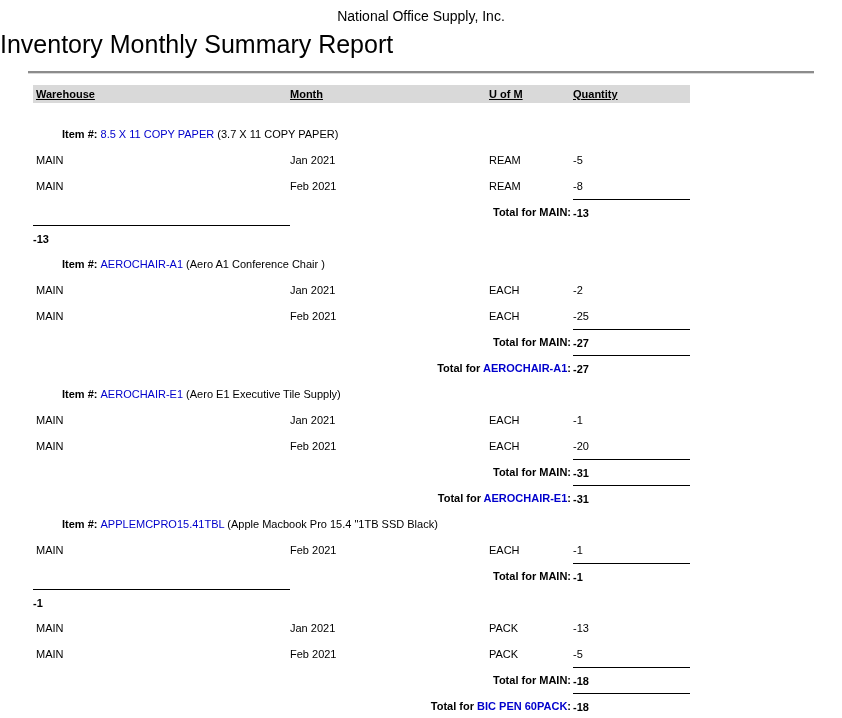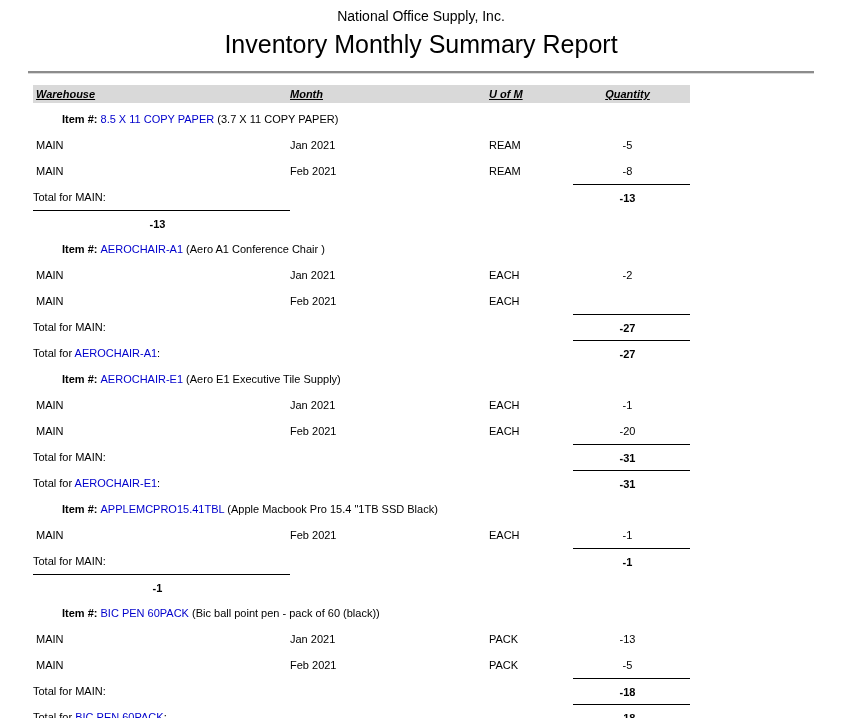--- a/index.html
+++ b/index.html
@@ -3,41 +3,41 @@
 <meta charset="utf-8">
 <style>
   * { box-sizing: border-box; }
   html, body { margin: 0; padding: 0; }
   body {
     width: 842px; height: 718px; overflow: hidden;
     background: #ffffff; color: #000000;
     font-family: "Liberation Sans", "DejaVu Sans", sans-serif;
   }
   .company { text-align: center; padding-top: 9px; font-size: 14px; line-height: 15px; }
-  .title   { text-align: center; font-size: 25px; line-height: 30px; margin-top: 5px; font-weight: 400; }
+  .title   { font-size: 25px; line-height: 30px; margin-top: 5px; font-weight: 400; }
   .divider { margin: 12px 28px 0 28px; height: 2px;
              border-top: 2px solid #8c8c8c; border-bottom: 1px solid #d9d9d9; }
 
   .table { margin: 11px 0 0 33px; width: 657px; font-size: 11px; }
   .row   { display: grid; grid-template-columns: 257px 199px 84px 117px; }
 
   .hdr { background: var(--header-bg, #d9d9d9); height: 18px; line-height: 18px;
-         font-weight: bold; margin-bottom: 3px; font-style: italic; }
+         font-weight: bold; margin-bottom: 18px; }
   .hdr > div { text-decoration: underline; }
 
   .c1  { padding-left: 3px; }
-  .qty { text-align: center; padding-right: 8px; }
+  .qty { text-align: left; padding-right: 8px; }
 
   .drow, .trow, .item-row { height: 26px; line-height: 26px; }
   .item-row { padding-left: 3px; white-space: pre-wrap; }
 
   .b { font-weight: bold; margin-left: 26px; }
   .code { color: var(--link-blue, #0000cc); }
 
-  .tlabel { grid-column: 1 / 4; text-align: left; font-weight: normal; padding-right: 2px; }
+  .tlabel { grid-column: 1 / 4; text-align: right; font-weight: bold; padding-right: 2px; }
   .tval   { font-weight: bold; border-top: 1px solid #000000; }
 </style>
 </head>
 <body>
 
 <div class="page">
   <div class="company">National Office Supply, Inc.</div>
   <div class="title">Inventory Monthly Summary Report</div>
   <div class="divider"></div>
 
@@ -76,20 +76,21 @@
           <div class="row drow">
             <div class="c1">MAIN</div>
             <div class="c2">Jan 2021</div>
             <div class="c3">EACH</div>
             <div class="c4 qty">-2</div>
           </div>
           <div class="row drow">
             <div class="c1">MAIN</div>
             <div class="c2">Feb 2021</div>
             <div class="c3">EACH</div>
+            <div class="c4 qty">-25</div>
           </div>
           <div class="row trow">
             <div class="tlabel">Total for MAIN:</div>
             <div class="c4 qty tval">-27</div>
           </div>
           <div class="row trow">
             <div class="tlabel"><span>Total for </span><span class="code">AEROCHAIR-A1</span><span>:</span></div>
             <div class="c4 qty tval">-27</div>
           </div>
         </div>
@@ -126,21 +127,20 @@
           </div>
           <div class="row trow">
             <div class="tlabel">Total for MAIN:</div>
             <div class="c4 qty tval">-1</div>
           </div>
           <div class="row trow">
             <div class="c4 qty tval">-1</div>
           </div>
         </div>
         <div class="group">
-          <div class="item-row"><span class="b">Item #: </span><span class="code">BIC PEN 60PACK</span><span> (Bic ball point pen - pack of 60 (black))</span></div>
           <div class="row drow">
             <div class="c1">MAIN</div>
             <div class="c2">Jan 2021</div>
             <div class="c3">PACK</div>
             <div class="c4 qty">-13</div>
           </div>
           <div class="row drow">
             <div class="c1">MAIN</div>
             <div class="c2">Feb 2021</div>
             <div class="c3">PACK</div>

